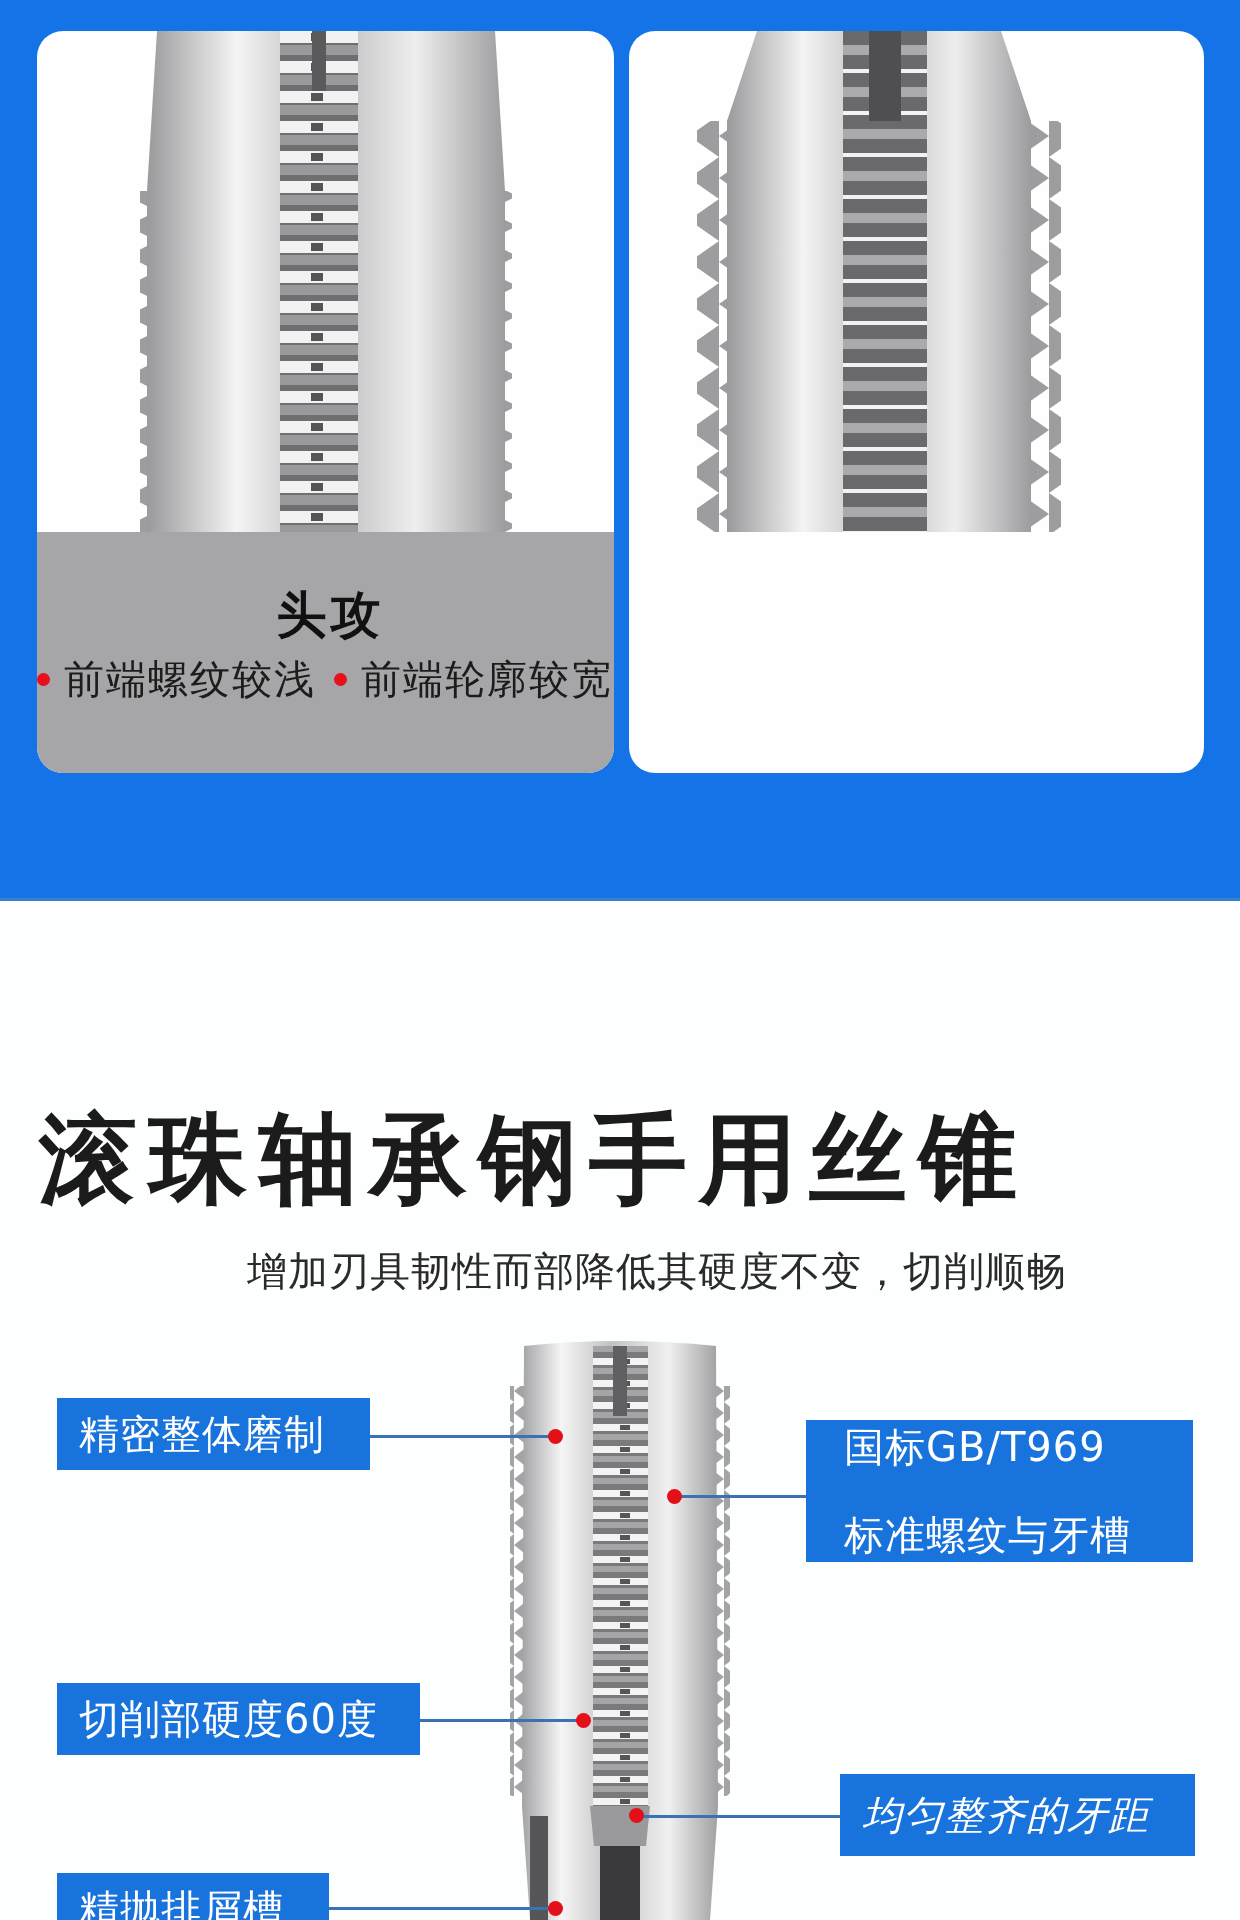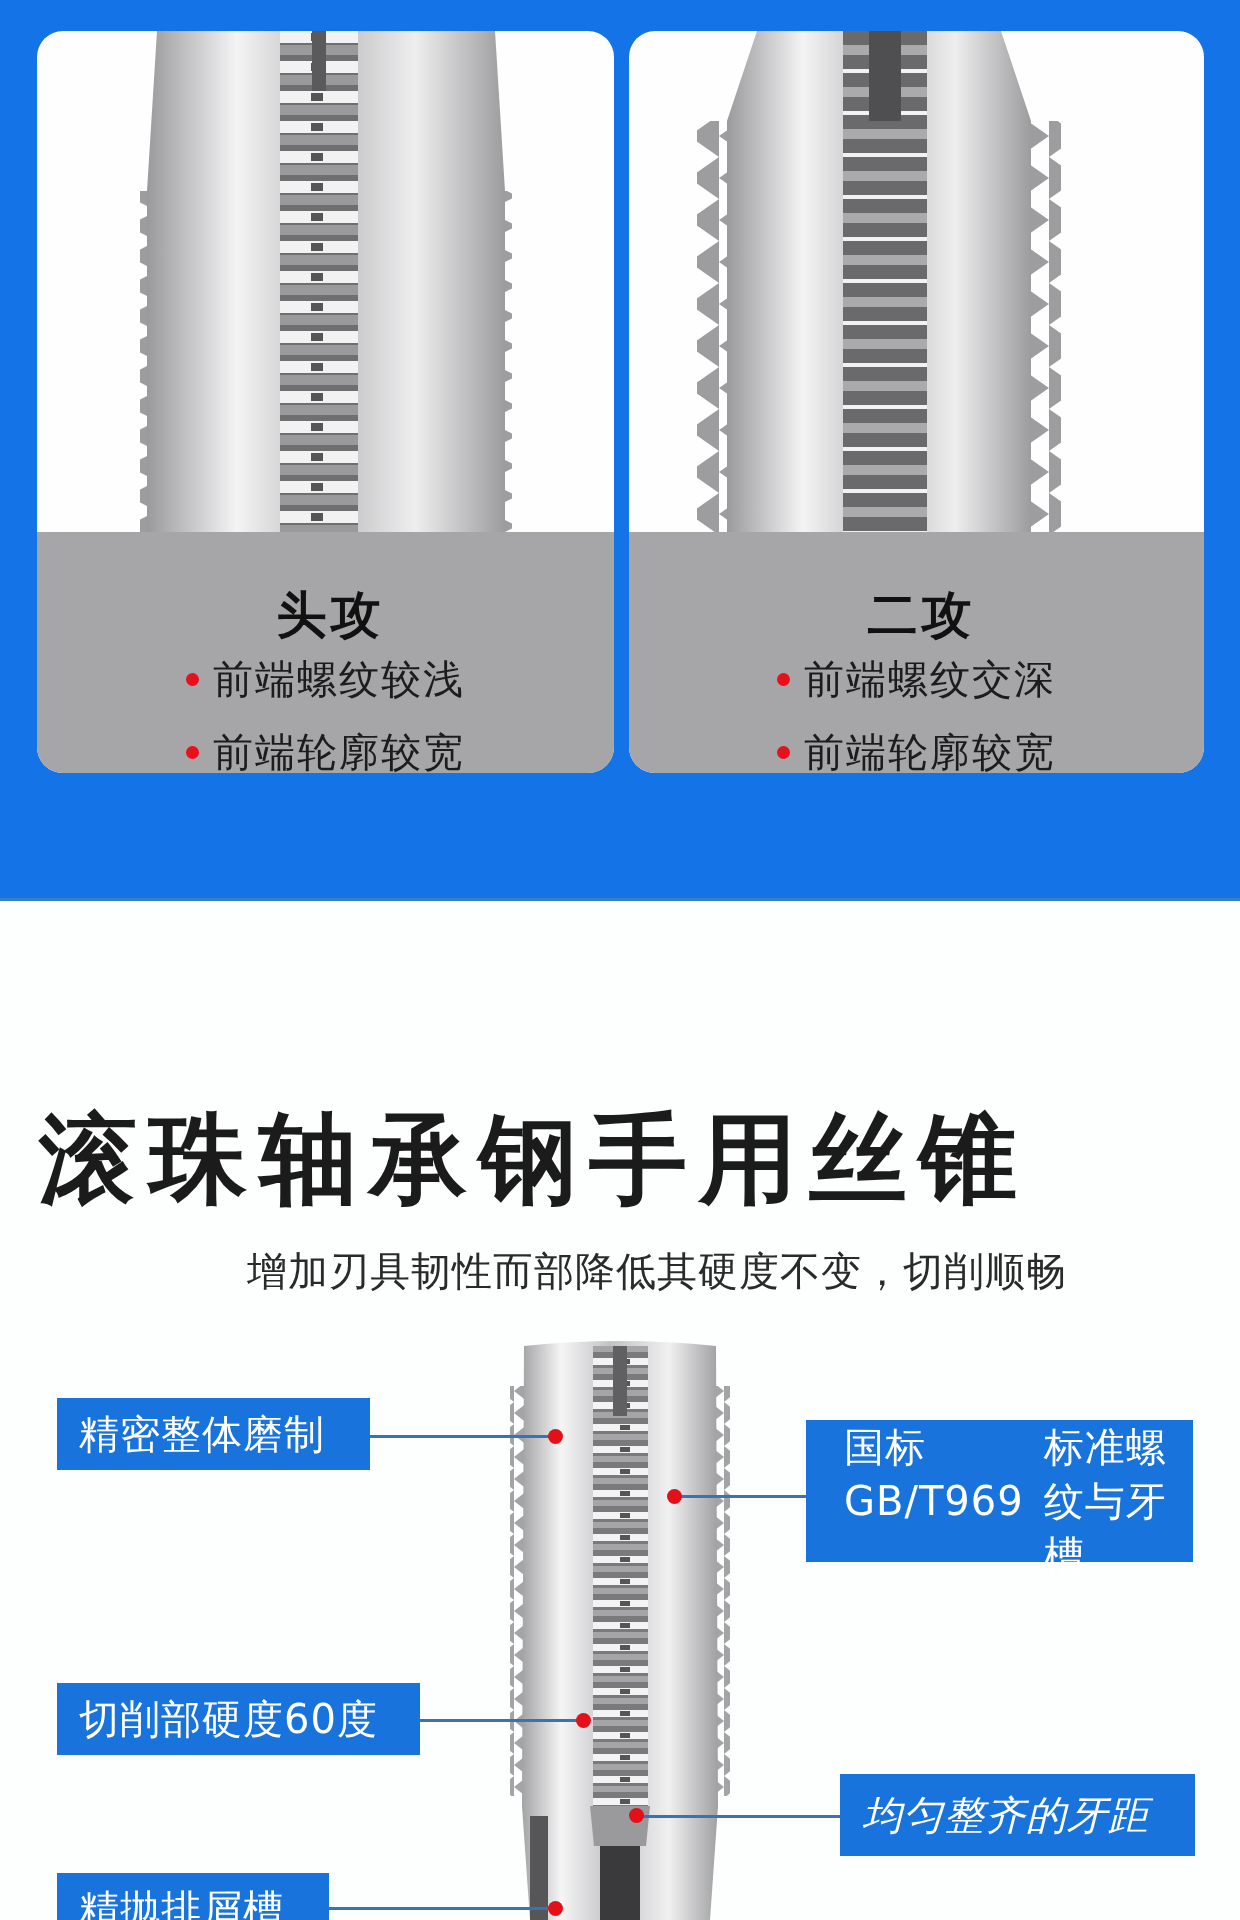--- a/index.html
+++ b/index.html
@@ -4,28 +4,28 @@
 <style>
   html,body{margin:0;padding:0;}
   body{width:1240px;height:1920px;position:relative;overflow:hidden;background:#fdfefe;font-family:"DejaVu Sans","Liberation Sans",sans-serif;}
   .blue-top{position:absolute;left:0;top:0;width:1240px;height:898px;background:#1473e6;border-bottom:3px solid #3a80c8;}
   .card{position:absolute;top:31px;width:577px;height:742px;background:#fefefe;border-radius:26px;overflow:hidden;}
   .card.left{left:37px;}
   .card.right{left:629px;width:575px;}
   .card .img{position:absolute;left:0;top:0;width:100%;height:501px;}
   .card .band{position:absolute;left:0;top:501px;width:100%;height:241px;background:#a6a6a8;}
   .card .title{position:absolute;left:0;right:0;top:50px;text-align:center;font-size:50px;font-weight:bold;color:#111;letter-spacing:4px;margin-left:10px;}
-  .card .bullets{position:absolute;left:0;right:0;top:120px;display:flex;flex-direction:column;align-items:center;gap:18px;}
+  .card .bullets{position:absolute;left:0;right:0;top:120px;display:flex;flex-direction:row;align-items:center;gap:18px;}
   .bullet-row{display:flex;align-items:center;gap:14px;}
   .dot{width:13px;height:13px;border-radius:50%;background:#e8101b;display:inline-block;}
   .bullet-text{font-size:40px;color:#1c1c1c;letter-spacing:2px;}
   .main-title{position:absolute;left:0;width:1068px;top:1095px;text-align:center;font-size:98px;font-weight:bold;color:#1b1b1b;letter-spacing:12px;}
   .subtitle{position:absolute;left:0;width:1240px;top:1244px;text-align:center;font-size:40px;color:#2a2a2a;letter-spacing:1px;padding-left:37px;}
   .label{position:absolute;background:#1874dc;color:#fff;font-size:40px;display:flex;align-items:center;padding:0 22px;box-sizing:border-box;letter-spacing:1px;}
-  .label.two{flex-direction:row;align-items:flex-start;justify-content:space-between;line-height:54px;padding-left:38px;gap:20px;}
+  .label.two{flex-direction:column;align-items:flex-start;justify-content:space-between;line-height:54px;padding-left:38px;}
   .leader{position:absolute;height:3px;background:#3b72b6;}
   .pin{position:absolute;width:15px;height:15px;border-radius:50%;background:#e3101a;}
   svg{display:block;}
 </style>
 </head>
 <body>
 
 <div class="blue-top">
 
   <div class="card left">
@@ -97,33 +97,20 @@
             <rect y="38" width="80" height="4" fill="#f2f2f3"></rect>
           </pattern>
         </defs>
         <rect x="68" y="90" width="32" height="411" fill="url(#teethL2)"></rect>
         <rect x="400" y="90" width="32" height="411" fill="url(#teethR2)"></rect>
         <polygon points="128,0 372,0 402,90 402,501 98,501 98,90" fill="url(#steel2)"></polygon>
         <rect x="214" y="0" width="84" height="501" fill="url(#flute2)"></rect>
         <rect x="240" y="0" width="32" height="90" fill="#4f4f51"></rect>
       </svg>
     </div>
-    <div class="band">
-      <div class="title">二攻</div>
-      <div class="bullets">
-        <div class="bullet-row">
-          <span class="dot"></span>
-          <span class="bullet-text">前端螺纹交深</span>
-        </div>
-        <div class="bullet-row">
-          <span class="dot"></span>
-          <span class="bullet-text">前端轮廓较宽</span>
-        </div>
-      </div>
-    </div>
   </div>
 </div>
 
 <div class="main-title">滚珠轴承钢手用丝锥</div>
 <div class="subtitle">增加刃具韧性而部降低其硬度不变，切削顺畅</div>
 
 <div style="position:absolute;left:500px;top:1336px;width:240px;height:584px;">
   <svg width="240" height="584" viewBox="0 0 240 584">
     <defs>
       <linearGradient id="steel3" x1="0" x2="1" y1="0" y2="0">

